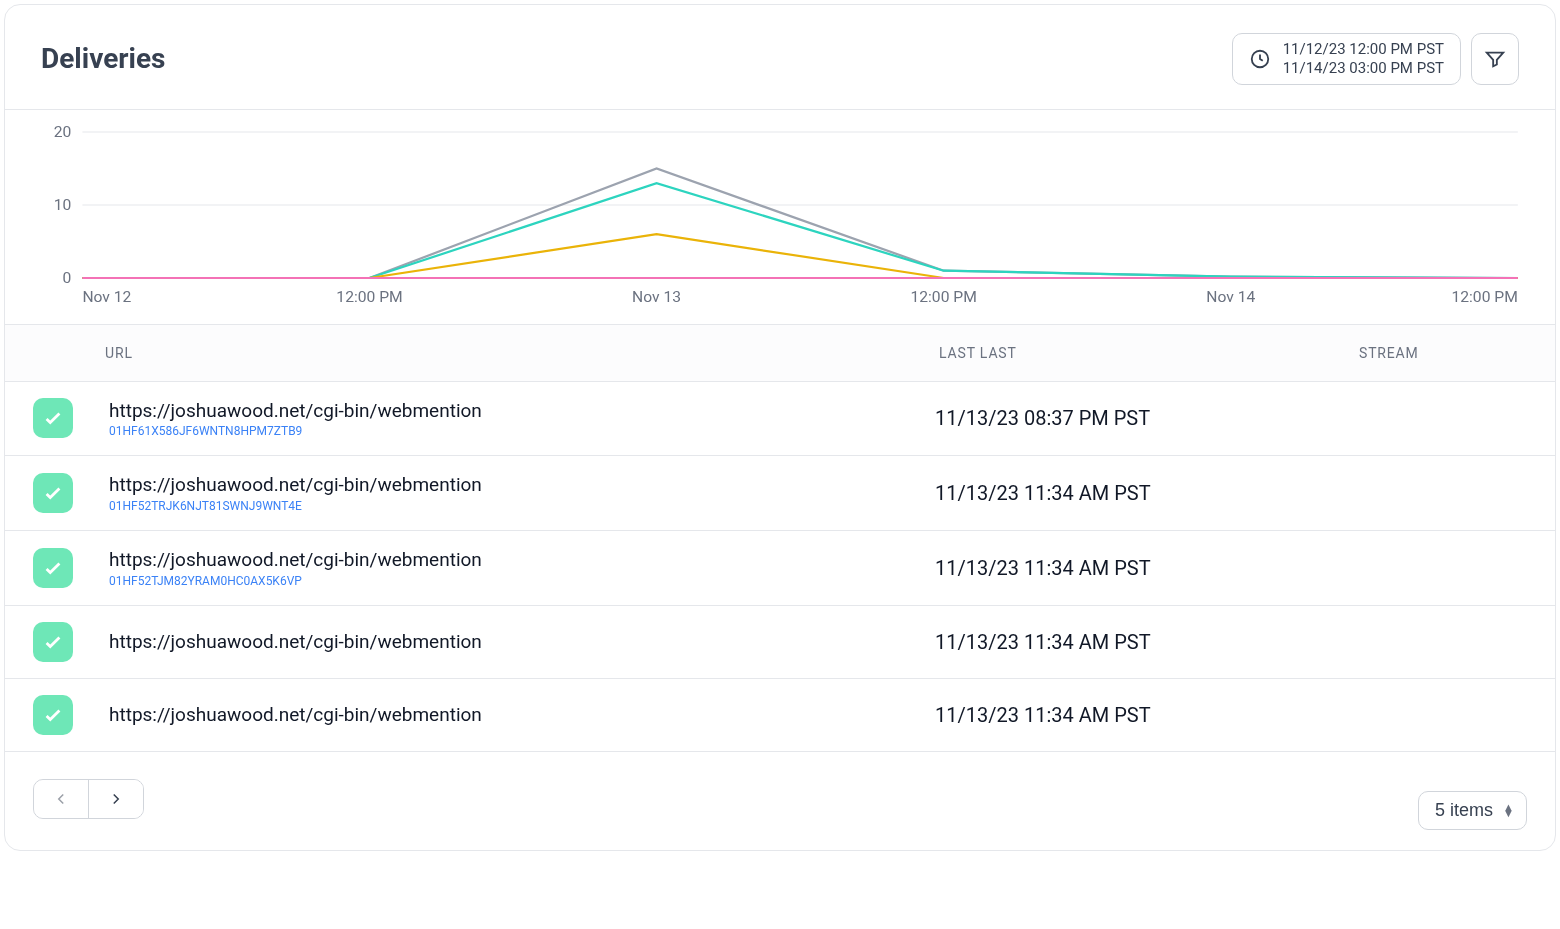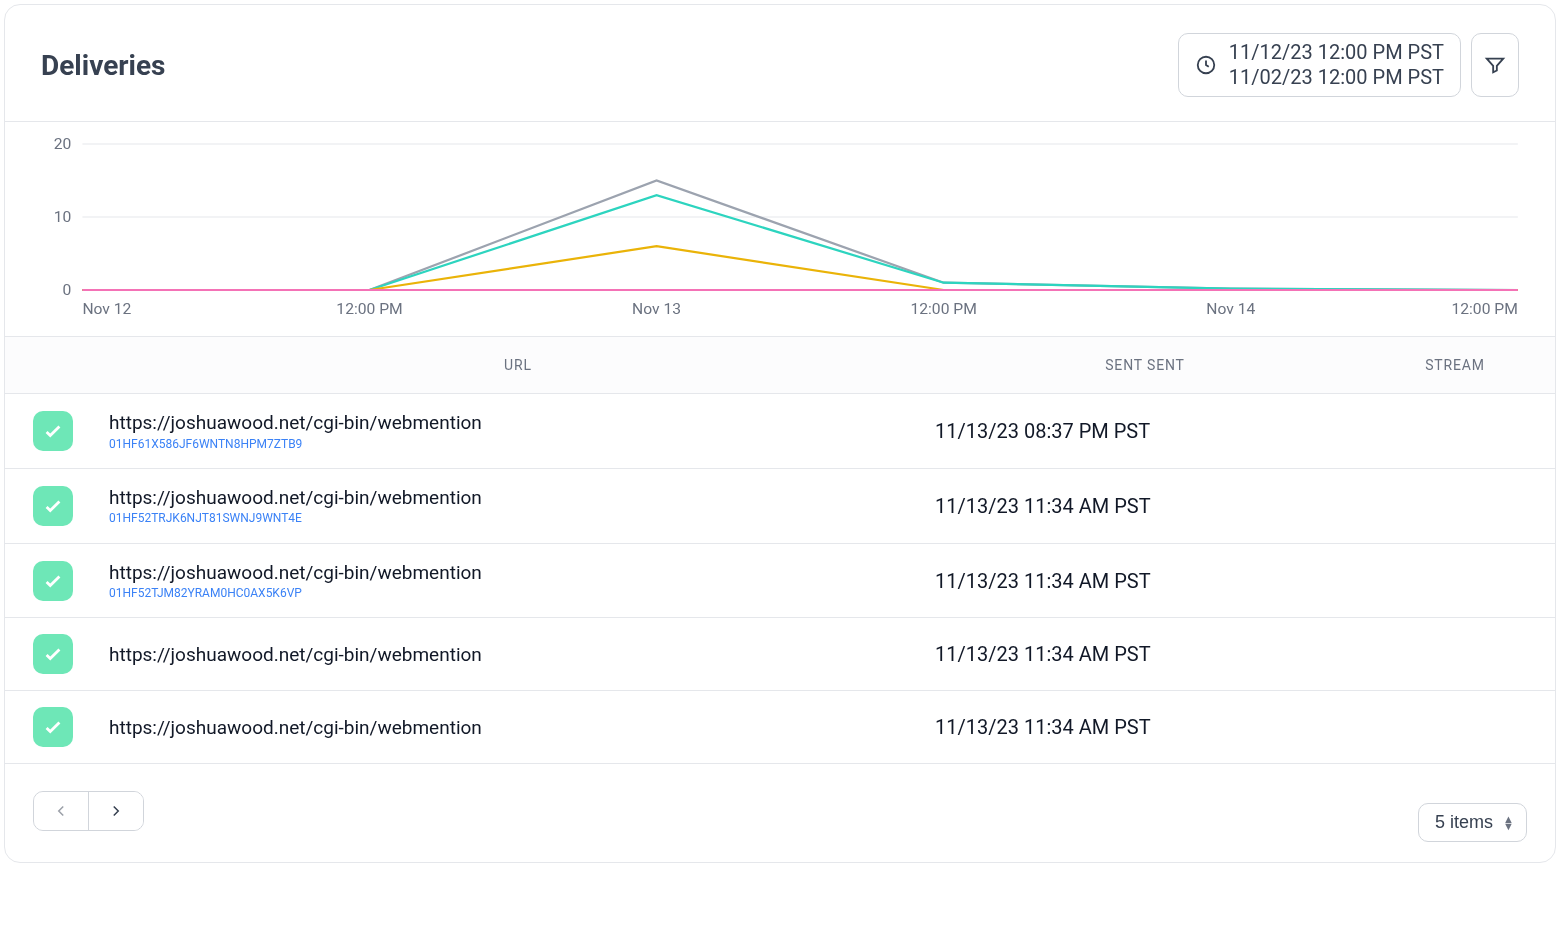--- a/index.html
+++ b/index.html
@@ -41,21 +41,21 @@
     border-radius: 10px;
     padding: 6px 16px;
     background: #fff;
     cursor: pointer;
     font: inherit;
   }
   .range-lines {
     display: flex;
     flex-direction: column;
     line-height: 1.25;
-    font-size: 20px;
+    font-size: 15px;
     color: #374151;
     text-align: right;
   }
   .icon-btn {
     border: 1px solid #d1d5db;
     border-radius: 10px;
     padding: 0 12px;
     background: #fff;
     cursor: pointer;
     display: flex;
@@ -77,21 +77,21 @@
     display: grid;
     grid-template-columns: 96px 1fr 420px 200px;
     align-items: center;
     padding: 20px 0 20px 0;
     border-bottom: 1px solid #e5e7eb;
     font-size: 14px;
     letter-spacing: 0.06em;
     color: #6b7280;
     background: #fcfcfd;
   }
-  .thead > div { padding: 0 4px; text-align: center; }
+  .thead > div { padding: 0 4px; }
   .row {
     display: grid;
     grid-template-columns: 96px 1fr 420px 200px;
     align-items: center;
     padding: 16px 0;
     border-bottom: 1px solid #e5e7eb;
   }
   .row:last-of-type { border-bottom: 1px solid #e5e7eb; }
   .status-cell { display:flex; justify-content:center; }
   .status-badge {
@@ -151,21 +151,21 @@
   <div class="header">
     <div class="title">Deliveries</div>
     <div class="header-actions">
       <button class="range-btn">
         <svg class="icon" viewBox="0 0 24 24">
           <circle cx="12" cy="12" r="9"></circle>
           <path d="M12 7v5l3 2"></path>
         </svg>
         <span class="range-lines">
           <span>11/12/23 12:00 PM PST</span>
-          <span>11/02/23 12:00 PM PST</span>
+          <span>11/14/23 03:00 PM PST</span>
         </span>
       </button>
       <button class="icon-btn">
         <svg class="icon" viewBox="0 0 24 24">
           <path d="M3 5h18l-7 8v5l-4 2v-7L3 5z"></path>
         </svg>
       </button>
     </div>
   </div>
 
@@ -194,21 +194,21 @@
           <path d="M46 154 L302.8 154 L559.6 59.099999999999994 L816.4 146.7 L1073.2 152.54 L1330 154 " class="series" stroke="#2dd4bf"></path>
           <path d="M46 154 L302.8 154 L559.6 110.19999999999999 L816.4 154 L1073.2 154 L1330 154 " class="series" stroke="#eab308"></path>
           <path d="M46 154 L302.8 154 L559.6 154 L816.4 154 L1073.2 154 L1330 154 " class="series" stroke="#f472b6"></path>
         </g>
     </svg>
   </div>
 
   <div class="thead">
     <div></div>
     <div>URL</div>
-    <div>SENT SENT</div>
+    <div>LAST LAST</div>
     <div>STREAM</div>
   </div>
 
   <div id="rows">
       <div class="row">
         <div class="status-cell">
           <div class="status-badge">
             <svg viewBox="0 0 24 24">
               <path d="M5 13l4 4 10-10"></path>
             </svg>

